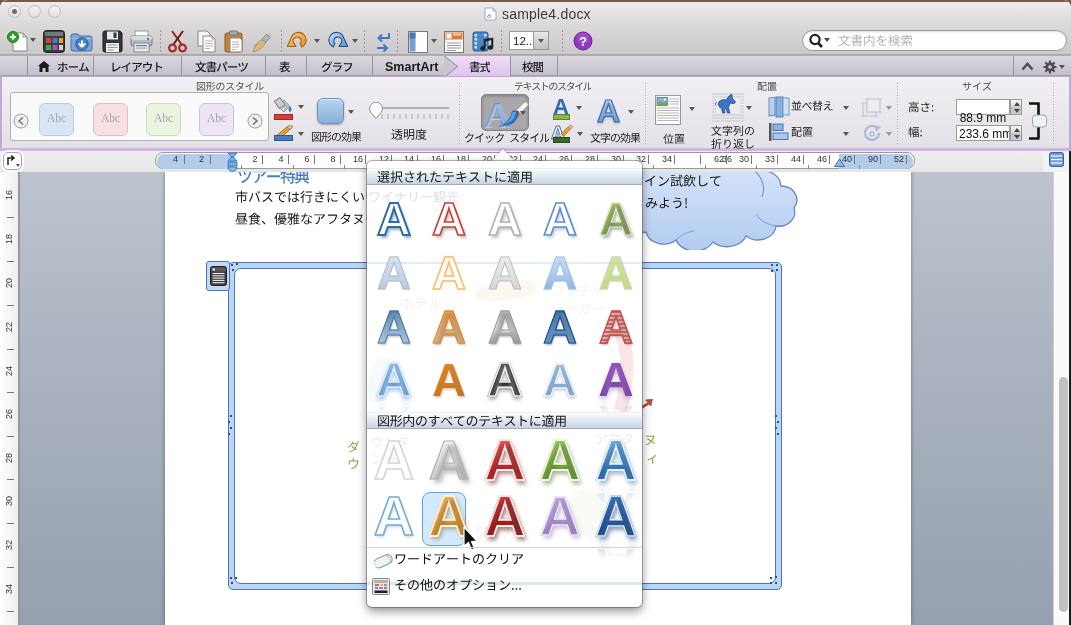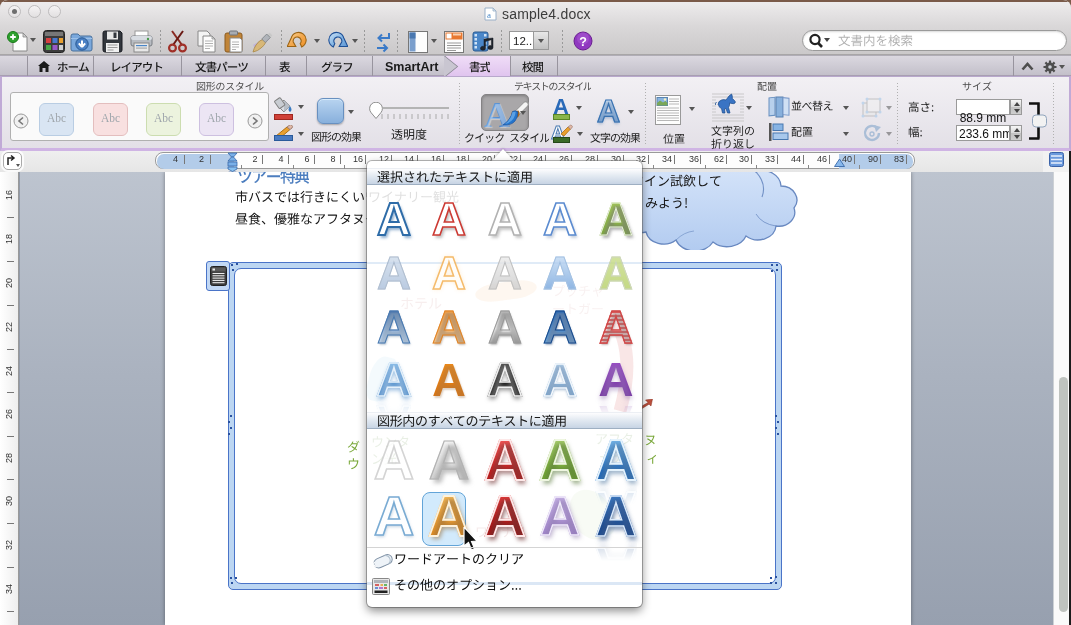--- a/index.html
+++ b/index.html
@@ -717,37 +717,37 @@
     <div class="rnum" style="left:558px;width:12px;text-align:center">26</div>
     <div class="rtick" style="left:571px"></div>
     <div class="rnum" style="left:584px;width:12px;text-align:center">28</div>
     <div class="rtick" style="left:597px"></div>
     <div class="rnum" style="left:610px;width:12px;text-align:center">30</div>
     <div class="rtick" style="left:623px"></div>
     <div class="rnum" style="left:635px;width:12px;text-align:center">32</div>
     <div class="rtick" style="left:648px"></div>
     <div class="rnum" style="left:661px;width:12px;text-align:center">34</div>
     <div class="rtick" style="left:674px"></div>
-    <div class="rnum" style="left:687px;width:12px;text-align:right">36</div>
+    <div class="rnum" style="left:720px;width:12px;text-align:right">36</div>
     <div class="rtick" style="left:700px"></div>
     <div class="rnum" style="left:713px;width:12px;text-align:center">62</div>
     <div class="rtick" style="left:726px"></div>
     <div class="rnum" style="left:738px;width:12px;text-align:center">30</div>
     <div class="rtick" style="left:751px"></div>
     <div class="rnum" style="left:764px;width:12px;text-align:center">33</div>
     <div class="rtick" style="left:777px"></div>
     <div class="rnum" style="left:790px;width:12px;text-align:center">44</div>
     <div class="rtick" style="left:803px"></div>
     <div class="rnum" style="left:816px;width:12px;text-align:center">46</div>
     <div class="rtick" style="left:829px"></div>
     <div class="rnum" style="left:841px;width:12px;text-align:center">40</div>
     <div class="rtick" style="left:854px"></div>
     <div class="rnum" style="left:867px;width:12px;text-align:center">90</div>
     <div class="rtick" style="left:880px"></div>
-    <div class="rnum" style="left:893px;width:12px;text-align:center">83</div>
+    <div class="rnum" style="left:893px;width:12px;text-align:center">52</div>
     <div class="rtick" style="left:906px"></div>
     <div class="ab" style="left:241px;top:14px;width:1px;height:4px;background:#888"></div>
     <div class="ab" style="left:293px;top:14px;width:1px;height:4px;background:#888"></div>
     <div class="ab" style="left:344px;top:14px;width:1px;height:4px;background:#888"></div>
     <div class="ab" style="left:396px;top:14px;width:1px;height:4px;background:#888"></div>
     <div class="ab" style="left:447px;top:14px;width:1px;height:4px;background:#888"></div>
     <div class="ab" style="left:499px;top:14px;width:1px;height:4px;background:#888"></div>
     <div class="ab" style="left:550px;top:14px;width:1px;height:4px;background:#888"></div>
     <div class="ab" style="left:602px;top:14px;width:1px;height:4px;background:#888"></div>
     <div class="ab" style="left:653px;top:14px;width:1px;height:4px;background:#888"></div>

